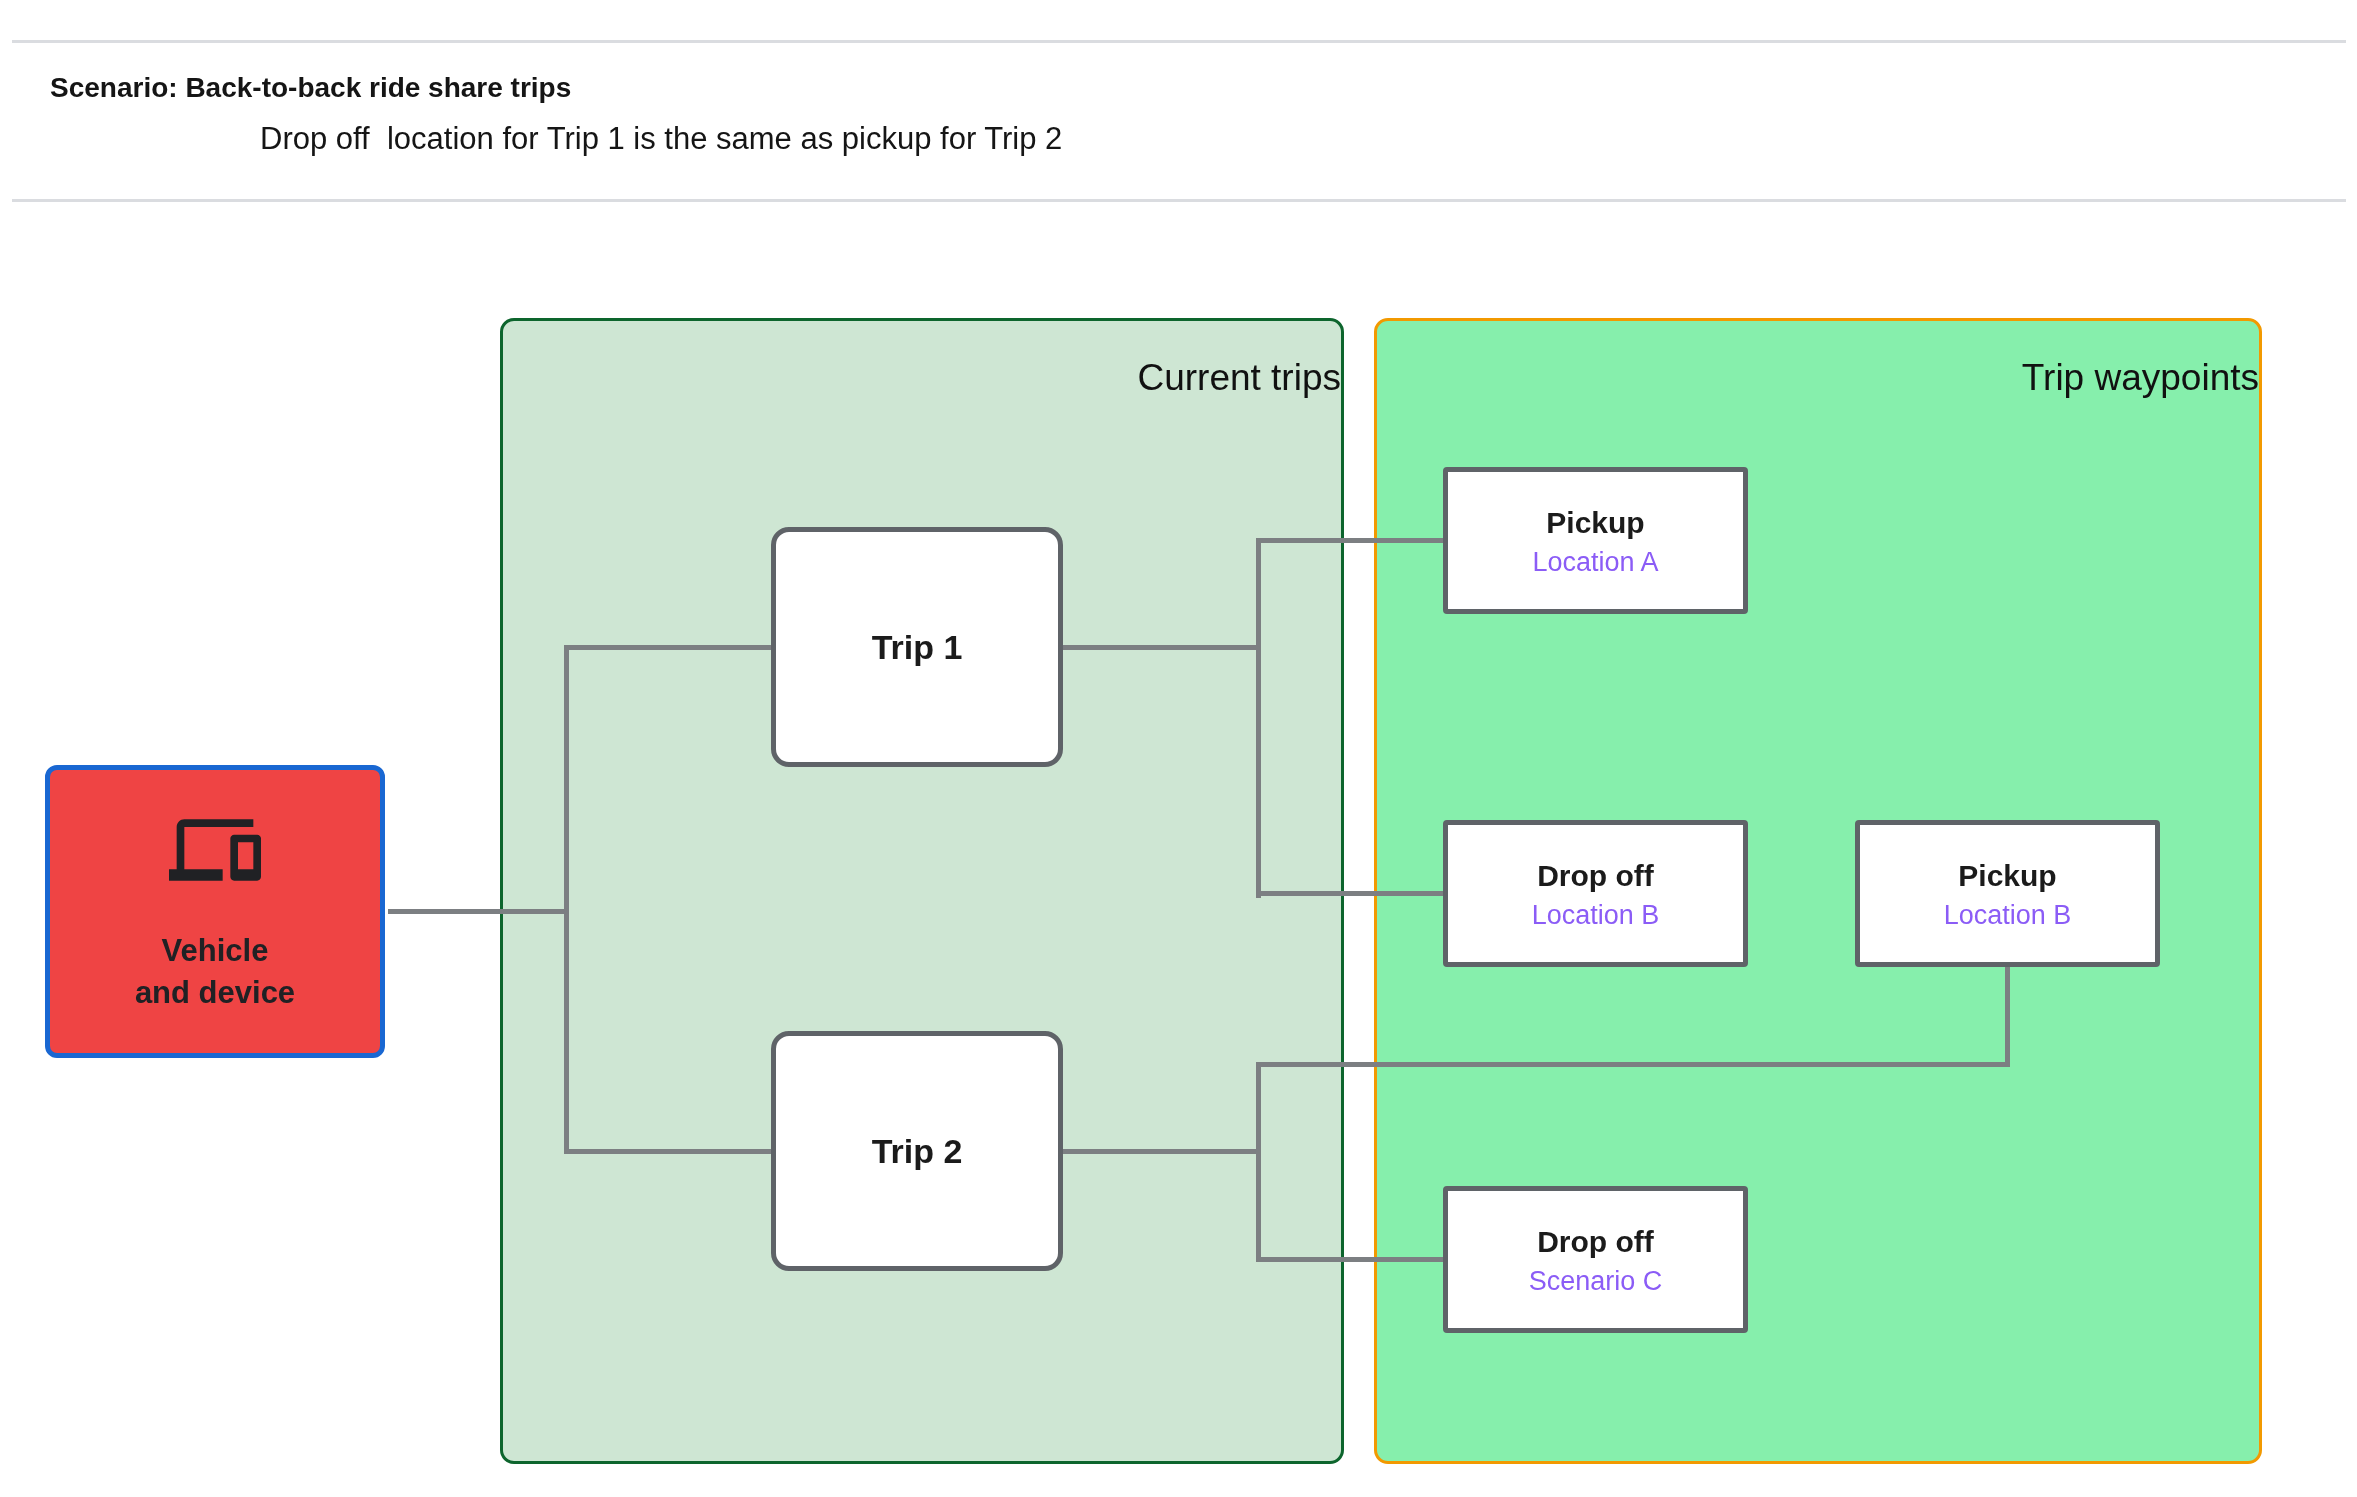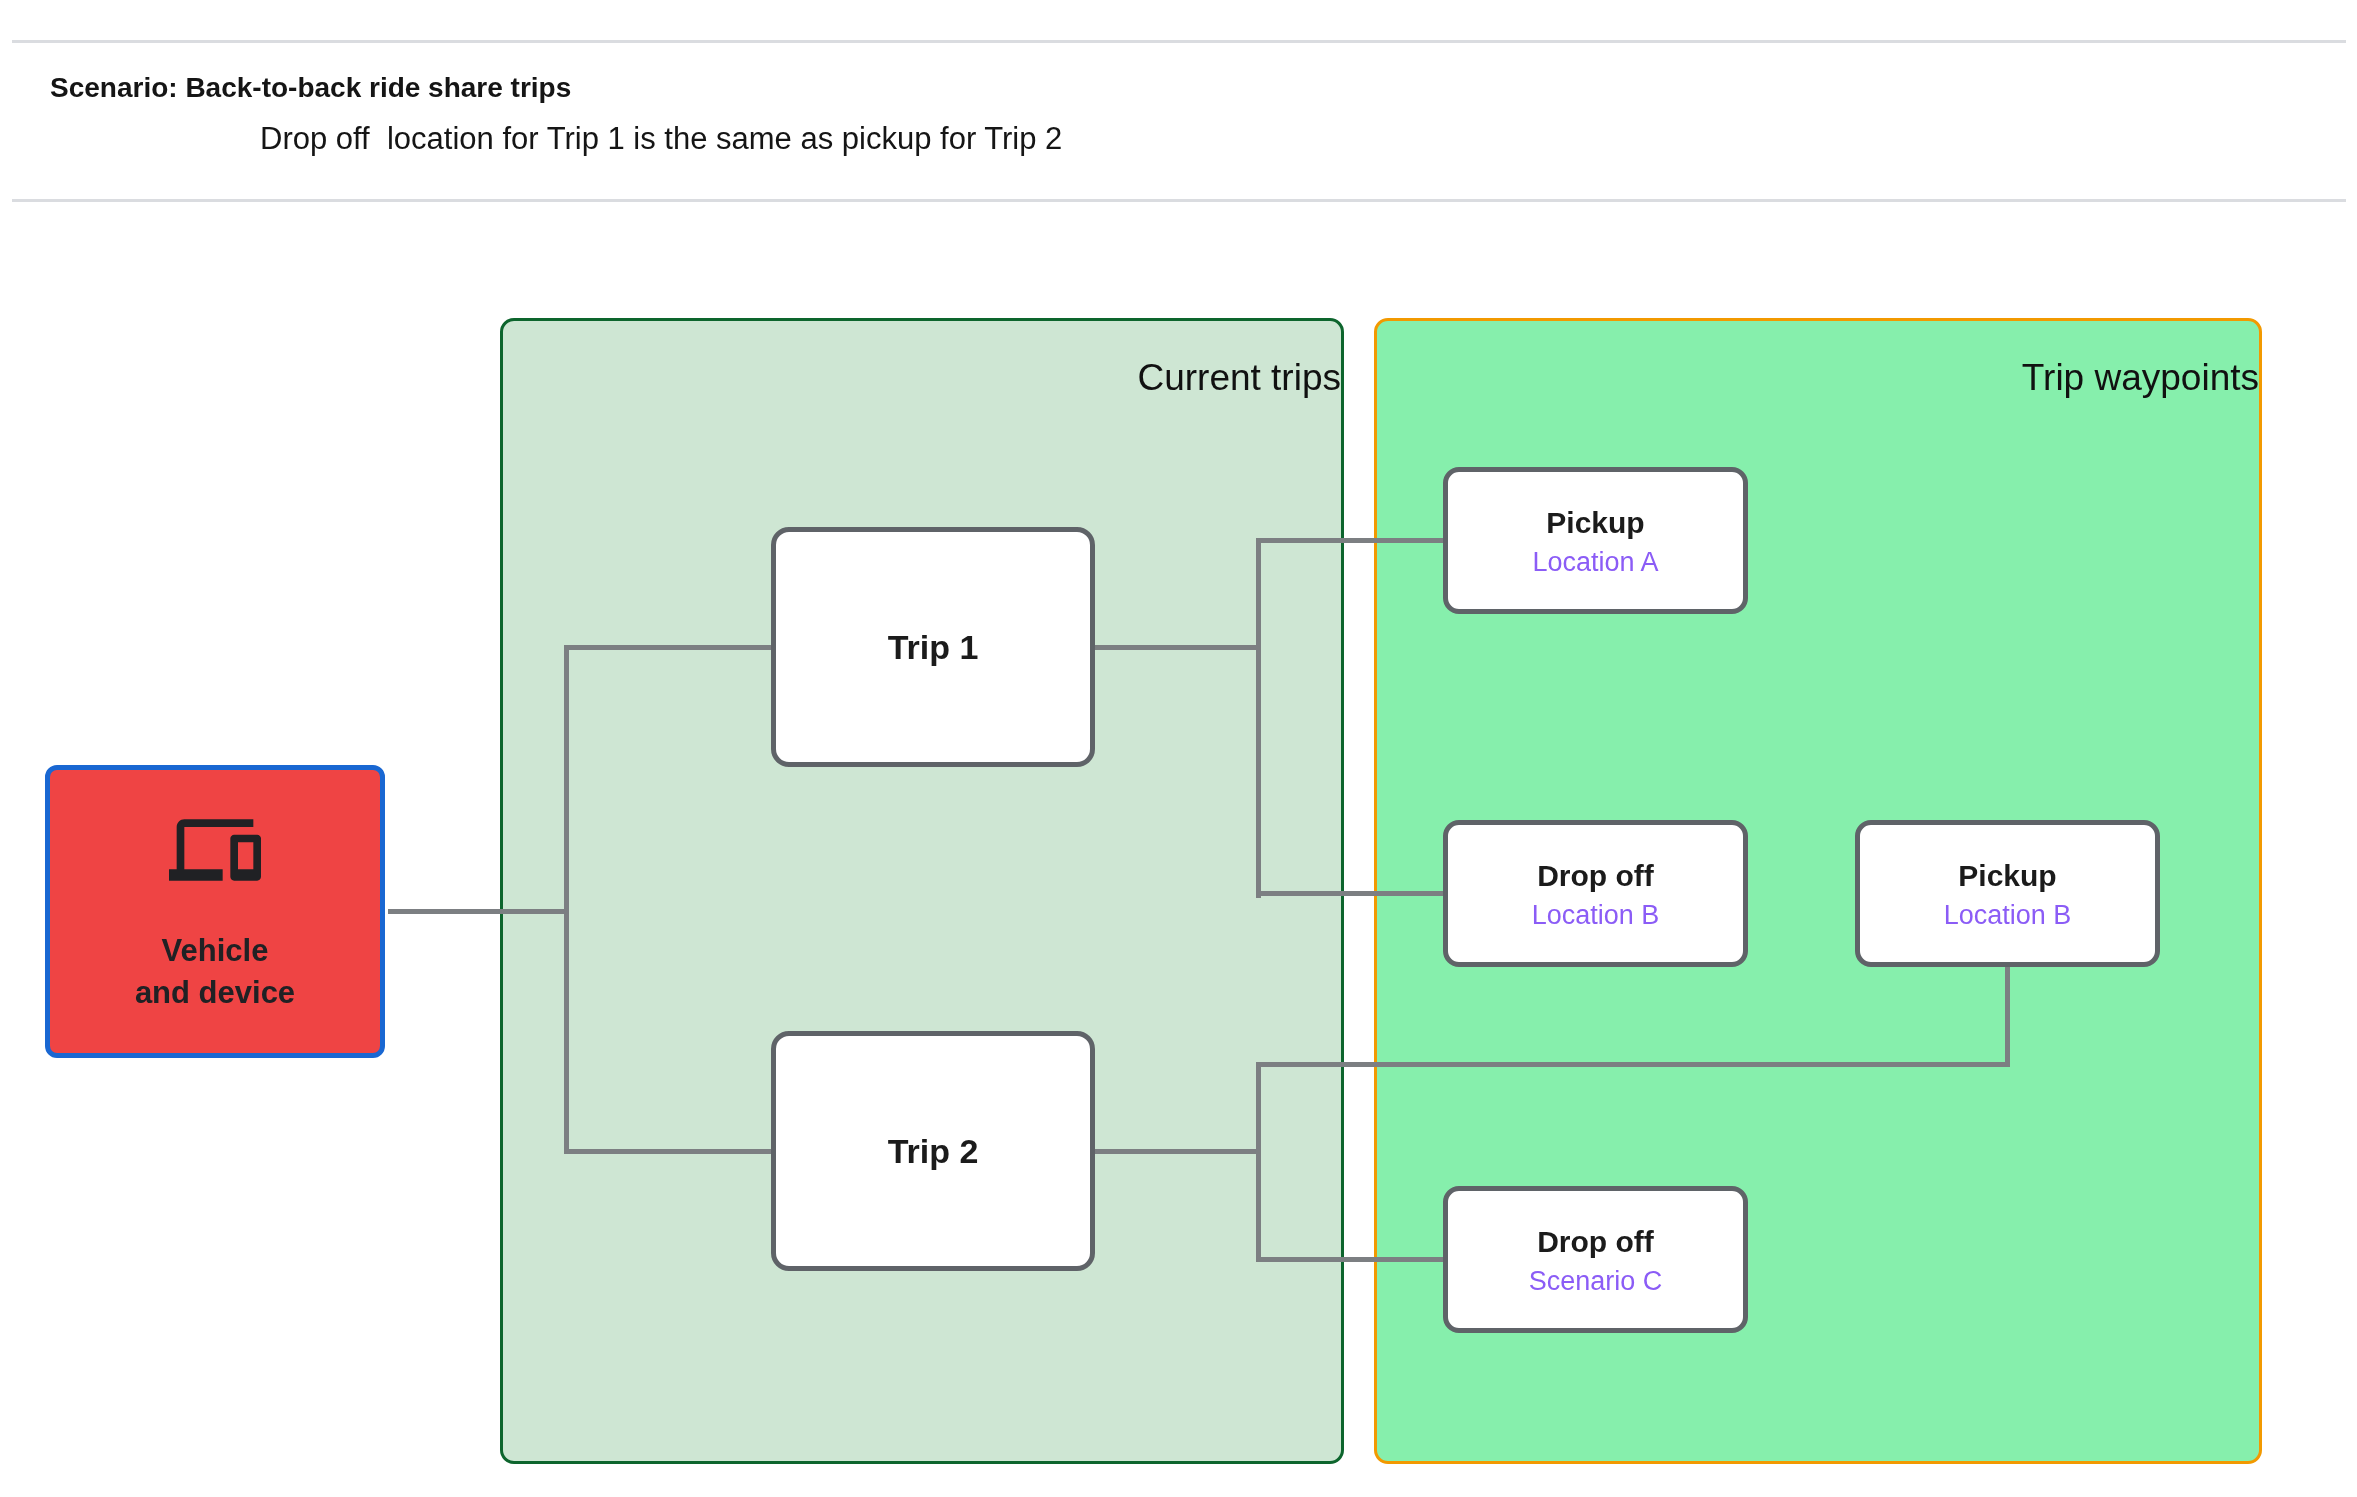--- a/index.html
+++ b/index.html
@@ -21,23 +21,23 @@
   .container-waypoints{left:1374px;top:318px;width:882px;height:1140px;background:#86efac;border:3px solid #F29900;}
   .container-title{
     position:absolute;top:36px;left:0;width:100%;text-align:right;
     font-size:37px;font-weight:400;color:#111;
   }
   .node{
     position:absolute;background:#ffffff;border:5px solid #5F6368;border-radius:18px;
     display:flex;flex-direction:column;align-items:center;justify-content:center;
     box-sizing:border-box;text-align:center;
   }
-  .trip-node{left:771px;width:324px;height:240px;border-radius:18px;}
+  .trip-node{left:771px;width:292px;height:240px;border-radius:18px;}
   .trip-node .trip-label{font-size:34px;font-weight:700;color:#1b1b1b;}
-  .wp-node{width:305px;height:147px;border-radius:16px;}
+  .wp-node{width:305px;height:147px;border-radius:4px;}
   .wp-title{font-size:30px;font-weight:700;line-height:42px;color:#1b1b1b;}
   .wp-subtitle{font-size:27px;font-weight:400;line-height:36px;color:#8b5cf6;}
   .vehicle-node{
     position:absolute;left:45px;top:765px;width:340px;height:293px;box-sizing:border-box;
     background:#ef4444;border:5px solid #1967D2;border-radius:12px;
     display:flex;flex-direction:column;align-items:center;
   }
   .vehicle-icon{margin-top:34px;}
   .vehicle-label{
     margin-top:34px;text-align:center;font-size:31px;font-weight:700;line-height:42px;color:#202124;

